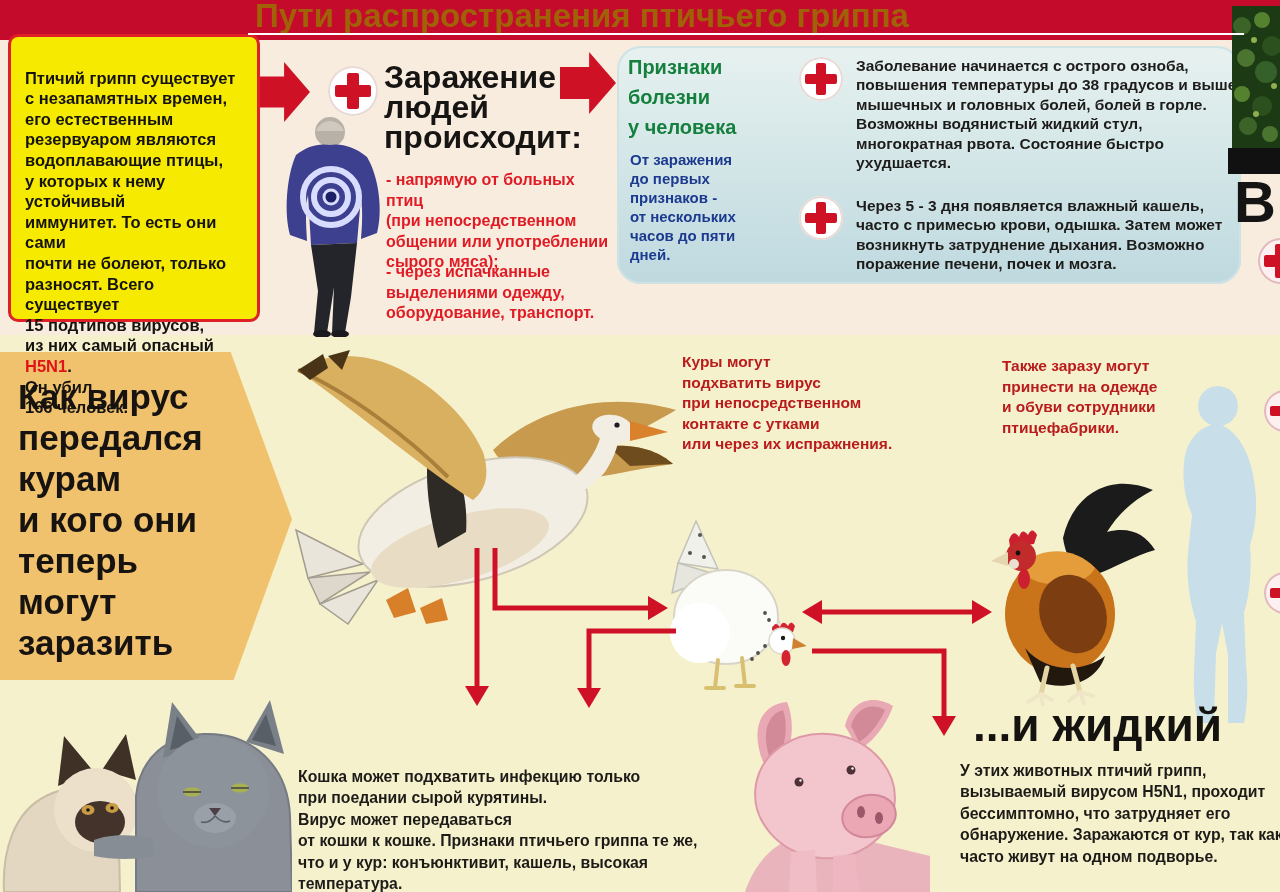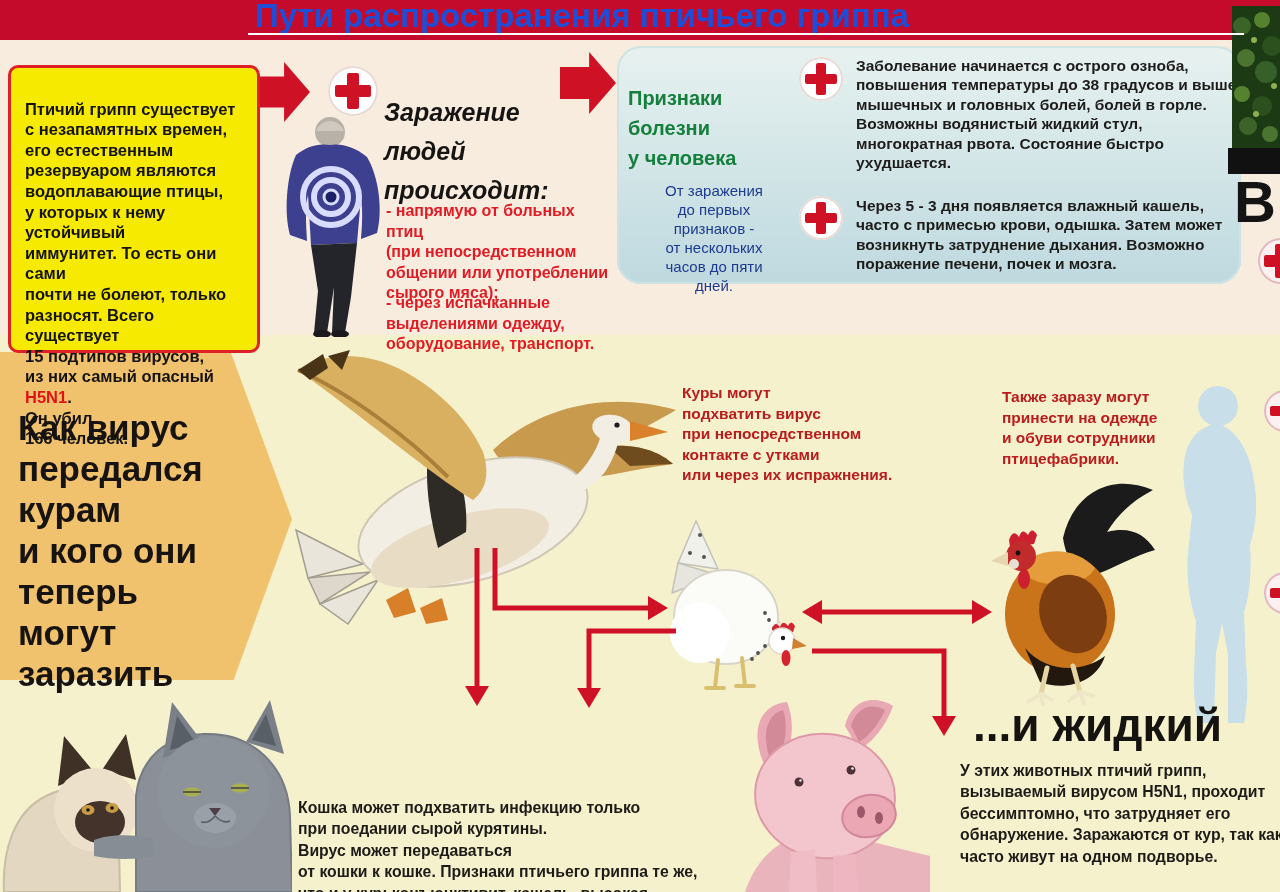--- a/index.html
+++ b/index.html
@@ -2,48 +2,48 @@
 <html><head>
 <meta charset="utf-8">
 <style>
   html,body{margin:0;padding:0;background:#888;}
   #poster{
     position:relative;width:1280px;height:892px;overflow:hidden;
     font-family:"Liberation Sans","DejaVu Sans",sans-serif;
     background:#f6f1cd;
   }
   .abs{position:absolute;}
-  .pre{white-space:pre-line;margin-top:31px;}
+  .pre{white-space:pre-line;}
   
   .banner{left:0;top:0;width:1280px;height:40px;background:#c40b2c;z-index:6;}
-  .banner-title{left:255px;top:-1px;width:1000px;font-size:33px;font-weight:800;color:#1d4ed8;letter-spacing:0;line-height:34px;}
+  .banner-title{left:255px;top:-1px;width:1000px;font-size:33px;font-weight:800;color:#a16207;letter-spacing:0;line-height:34px;}
   .banner-underline{left:248px;top:33px;width:996px;height:2px;background:#fff;}
   
   .bg-top{left:0;top:0;width:1280px;height:335px;background:#f8ecdf;}
   .bg-bottom{left:0;top:335px;width:1280px;height:557px;background:#f6f1cd;}
   
   .intro-box{left:8px;top:34px;width:222px;height:262px;background:#f6ea00;border:3px solid #dd2127;border-radius:10px;
     padding:10px 10px 10px 14px;font-size:16.5px;line-height:20.6px;font-weight:700;color:#151310;z-index:7;}
   .virus-red{color:#e01317;font-weight:800;}
   
   .big-arrow{background:#cf1126;clip-path:polygon(0 24%,52% 24%,52% 0,100% 50%,52% 100%,52% 76%,0 76%);z-index:5;}
   
   .cross{border-radius:50%;background:#fff;box-shadow:0 0 0 2px #e9d9d4 inset;z-index:5;}
   .cross .cv,.cross .ch{position:absolute;background:#cf1126;border-radius:2px;}
   .cross .cv{left:38%;top:14%;width:24%;height:72%;}
   .cross .ch{left:14%;top:38%;width:72%;height:24%;}
   .edge-cross{background:#fdf0f0;box-shadow:0 0 0 2px #e2b9bd inset;}
   
-  .h-infection{left:384px;top:62px;font-size:25px;line-height:39px;font-weight:800;color:#171513;z-index:5;font-style:italic;}
+  .h-infection{left:384px;top:62px;font-size:32px;line-height:30px;font-weight:800;color:#171513;z-index:5;}
   .red-item{left:386px;width:225px;font-size:16px;line-height:20.5px;font-weight:700;color:#e01b24;z-index:5;}
   .blue-box{left:617px;top:46px;width:624px;height:238px;border-radius:24px;
     background:linear-gradient(180deg,#e7f1f0 0%,#d7e8e9 40%,#bed9df 100%);
     box-shadow:0 0 0 2px #cfe2e4 inset;z-index:4;}
   .h-symptoms{left:628px;top:52px;font-size:20px;line-height:30px;font-weight:800;color:#15803d;z-index:5;}
-  .incubation{left:630px;top:150px;width:168px;text-align:center;font-size:15px;line-height:19px;font-weight:400;color:#1c3a8f;z-index:5;}
+  .incubation{left:630px;top:150px;width:168px;text-align:left;font-size:15px;line-height:19px;font-weight:700;color:#1c3a8f;z-index:5;}
   .sym-p{width:385px;font-size:15.5px;line-height:19.4px;font-weight:600;color:#1d1c1a;z-index:5;}
   
   .black-bar{left:1228px;top:148px;width:52px;height:26px;background:#111;z-index:7;}
   .edge-letter{left:1234px;top:168px;font-size:58px;font-weight:800;color:#141414;z-index:7;}
   
   .pentagon{left:0;top:352px;width:292px;height:328px;background:#f1c26e;
     clip-path:polygon(0 0,79% 0,100% 51%,80% 100%,0 100%);z-index:2;}
   .pentagon-text{left:18px;top:376px;font-size:35px;line-height:41px;font-weight:800;color:#171310;z-index:3;}
   .note{font-size:15.5px;line-height:20.5px;font-weight:700;color:#b91c1c;z-index:5;}
   

